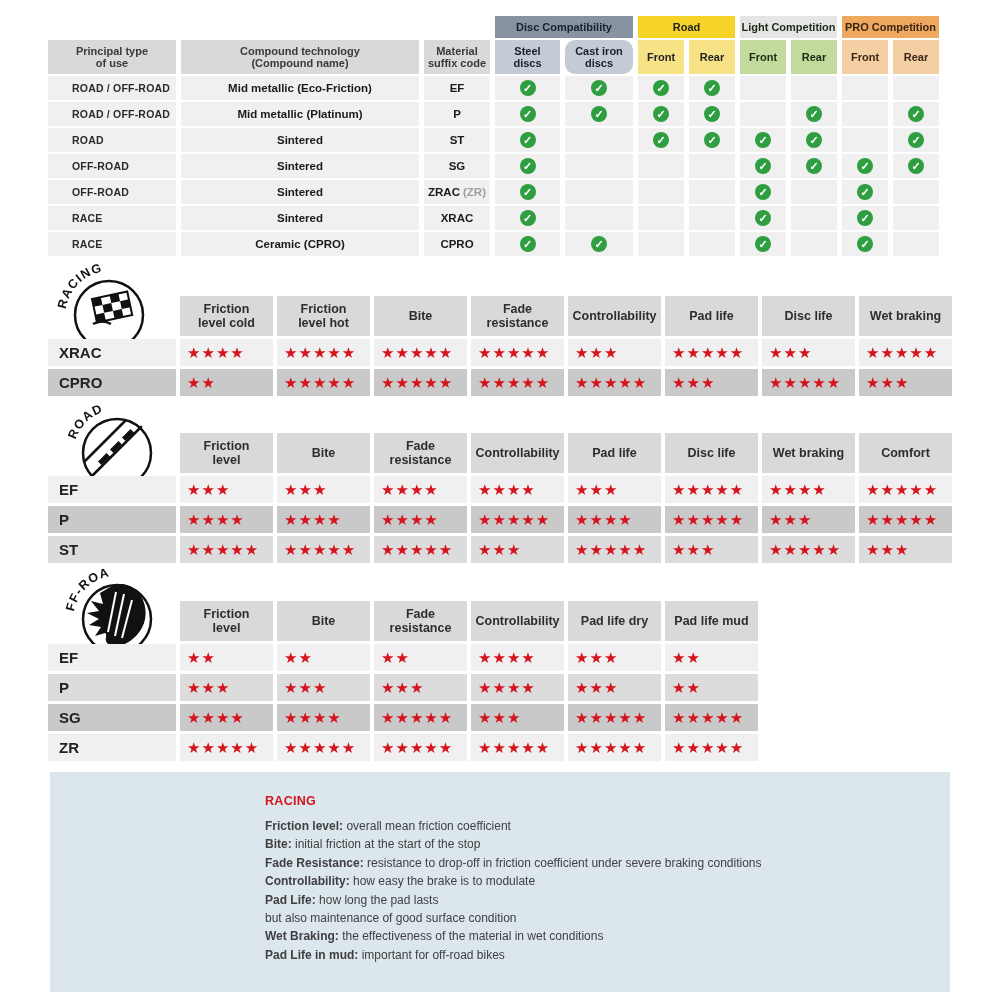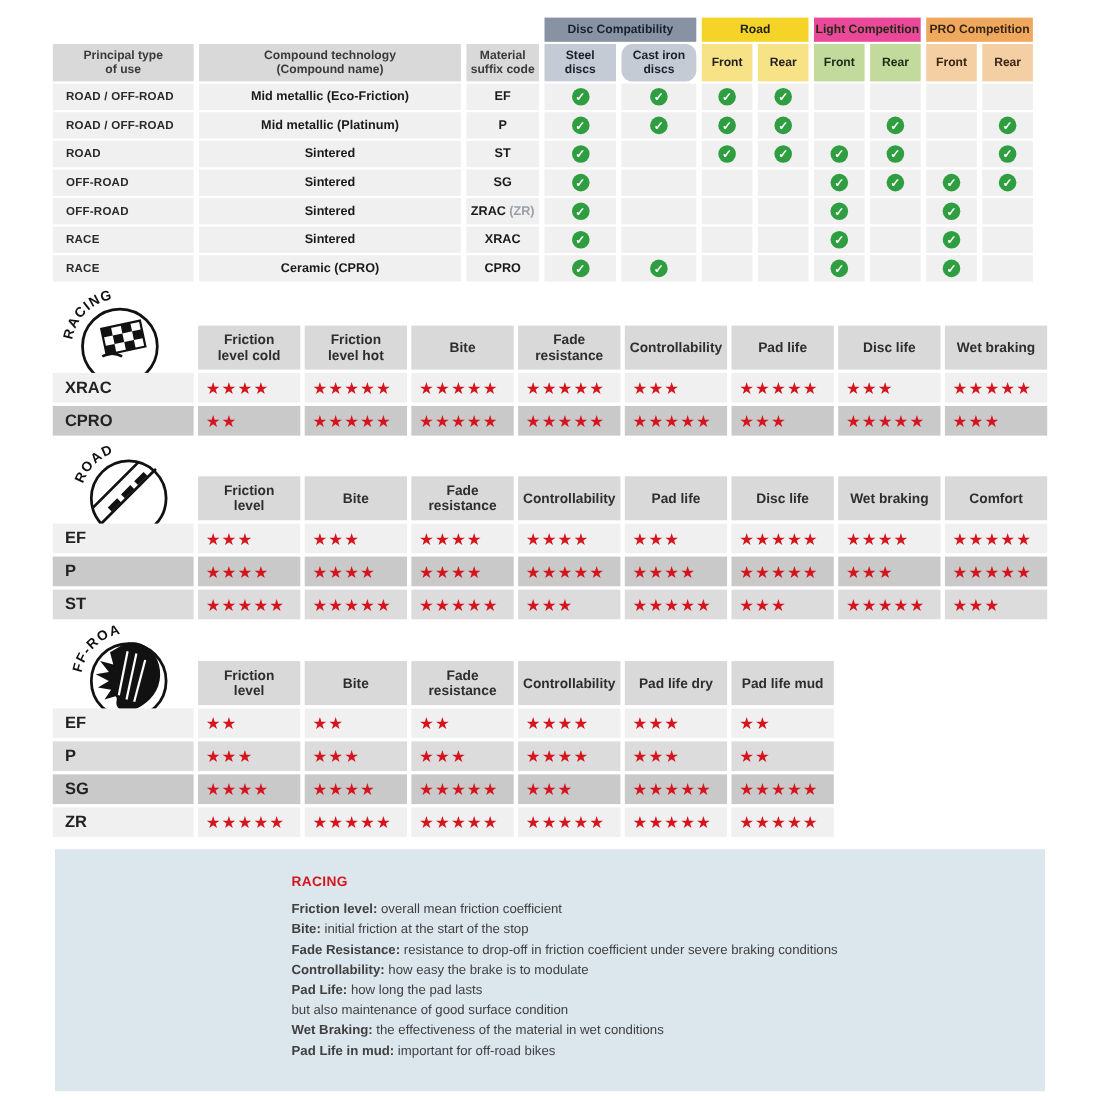--- a/index.html
+++ b/index.html
@@ -16,21 +16,21 @@
     grid-auto-rows:24px;
     column-gap:5px; row-gap:2px;
   }
   .spacer { background:transparent; }
   .ghead { display:flex; align-items:center; justify-content:center;
            font-size:11px; font-weight:700; }
   .subhead { display:flex; align-items:center; justify-content:center; text-align:center;
              font-size:11px; font-weight:700; line-height:1.12; white-space:pre-line; }
   .colhead { background:#d9d9d9; color:#3a3a3a; }
   .cell { background:#f0f0f0; display:flex; align-items:center; font-size:11.5px; }
-  .use-cell { padding-left:12px; font-weight:700; font-size:10.5px; color:#2a2a2a; letter-spacing:.2px; }
+  .use-cell { padding-left:24px; font-weight:700; font-size:10.5px; color:#2a2a2a; letter-spacing:.2px; }
   .compound-cell { justify-content:center; font-weight:700; font-size:11.5px; }
   .code-cell { justify-content:center; font-weight:700; font-size:11.5px; }
   .code-note { color:#9aa0a6; margin-left:3px; font-weight:700; }
   .check { width:16px; height:16px; border-radius:50%; background:#2f9e41; color:#fff;
            font-size:11px; font-weight:700; display:flex; align-items:center; justify-content:center; }
   .check-cell { justify-content:center; }
 
   
   .rgrid { position:absolute; left:48px; display:grid; column-gap:4px; row-gap:3px; }
   .cols8 { grid-template-columns:128px repeat(8, 93px); }
@@ -66,21 +66,21 @@
 </style>
 </head>
 <body>
 
 <div class="page">
 
   <div id="compat-grid">
       <div class="spacer" style="grid-column: 1 / span 3;"></div>
       <div class="ghead" style="grid-column: span 2; background: rgb(135, 147, 163); color: rgb(22, 33, 47);">Disc Compatibility</div>
       <div class="ghead" style="grid-column: span 2; background: rgb(245, 211, 39); color: rgb(34, 34, 34);">Road</div>
-      <div class="ghead" style="grid-column: span 2; background: #ec4899; color: rgb(29, 43, 22);">Light Competition</div>
+      <div class="ghead" style="grid-column: span 2; background: #e5e5e5; color: rgb(29, 43, 22);">Light Competition</div>
       <div class="ghead" style="grid-column: span 2; background: rgb(239, 169, 95); color: rgb(58, 36, 19);">PRO Competition</div>
       <div class="subhead colhead">Principal type
 of use</div>
       <div class="subhead colhead">Compound technology
 (Compound name)</div>
       <div class="subhead colhead">Material
 suffix code</div>
       <div class="subhead" style="background: rgb(197, 203, 212); color: rgb(22, 33, 47);">Steel
 discs</div>
       <div class="subhead" style="background: rgb(197, 203, 212); color: rgb(22, 33, 47); border-radius: 10px;">Cast iron

